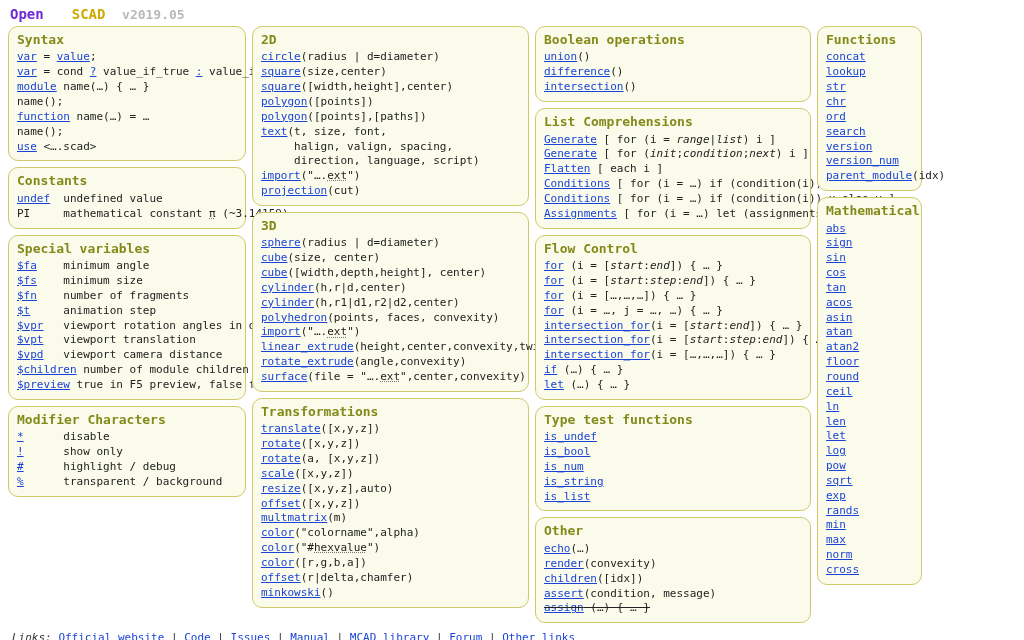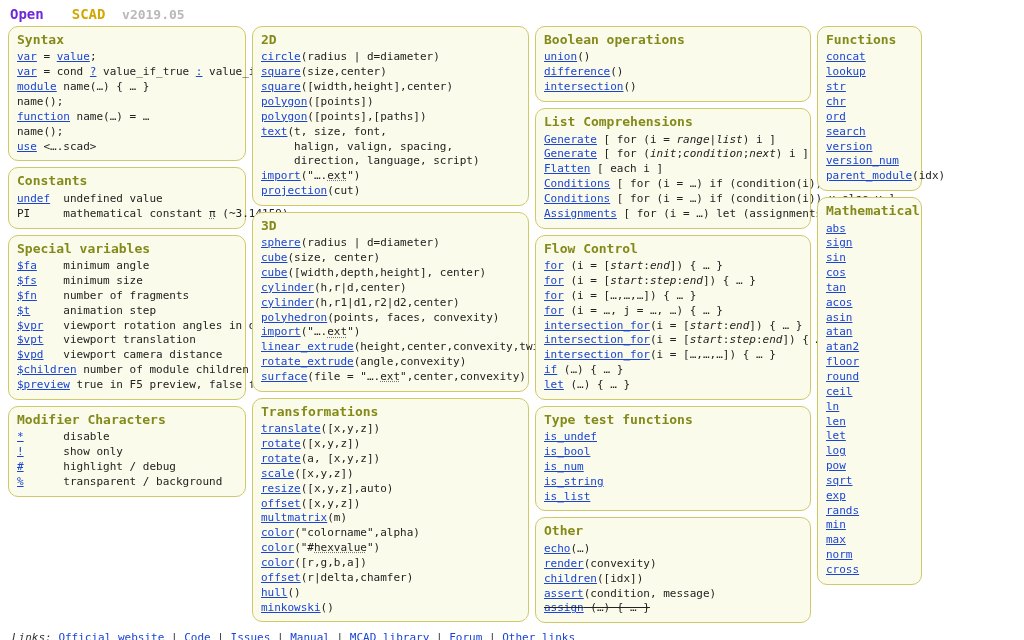--- a/index.html
+++ b/index.html
@@ -161,21 +161,20 @@
             <div class="row"><a class="lnk">scale</a><span>([x,y,z])</span></div>
             <div class="row"><a class="lnk">resize</a><span>([x,y,z],auto)</span></div>
             <div class="row"><a class="lnk">offset</a><span>([x,y,z])</span></div>
             <div class="row"><a class="lnk">multmatrix</a><span>(m)</span></div>
             <div class="row"><a class="lnk">color</a><span>("colorname",alpha)</span></div>
           </div>
         <div class="row"><a class="lnk">color</a><span>("#</span><span class="dotted">hexvalue</span><span>")</span></div>
         <div id="trans-tail">
             <div class="row"><a class="lnk">color</a><span>([r,g,b,a])</span></div>
             <div class="row"><a class="lnk">offset</a><span>(r|delta,chamfer)</span></div>
-            <div class="row"><a class="lnk">hull</a><span>()</span></div>
             <div class="row"><a class="lnk">minkowski</a><span>()</span></div>
           </div>
       </div>
 
     </div>
 
     <div class="col col3">
 
       <div class="panel">
         <h2>Boolean operations</h2>

